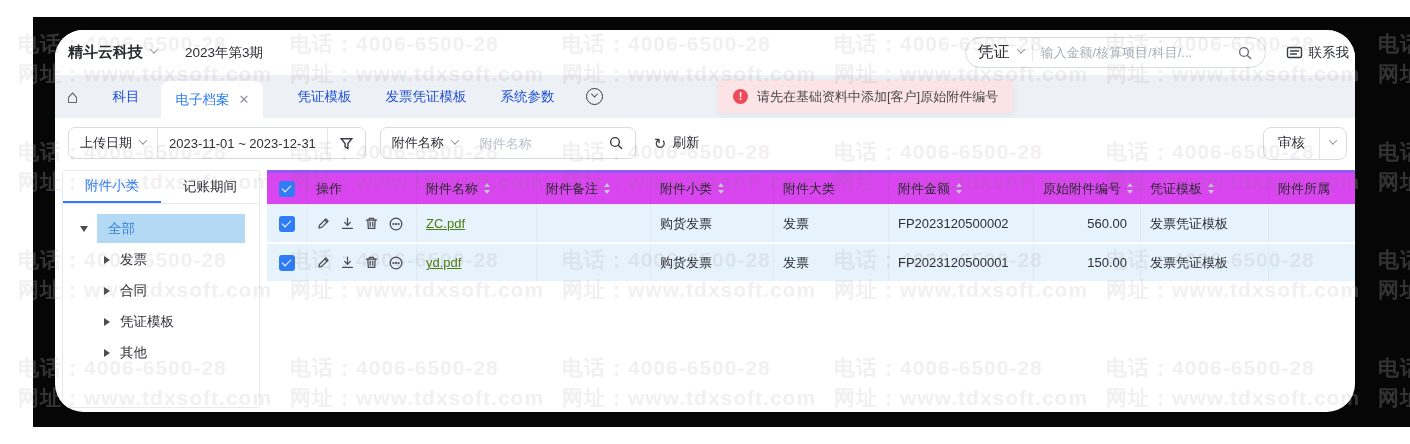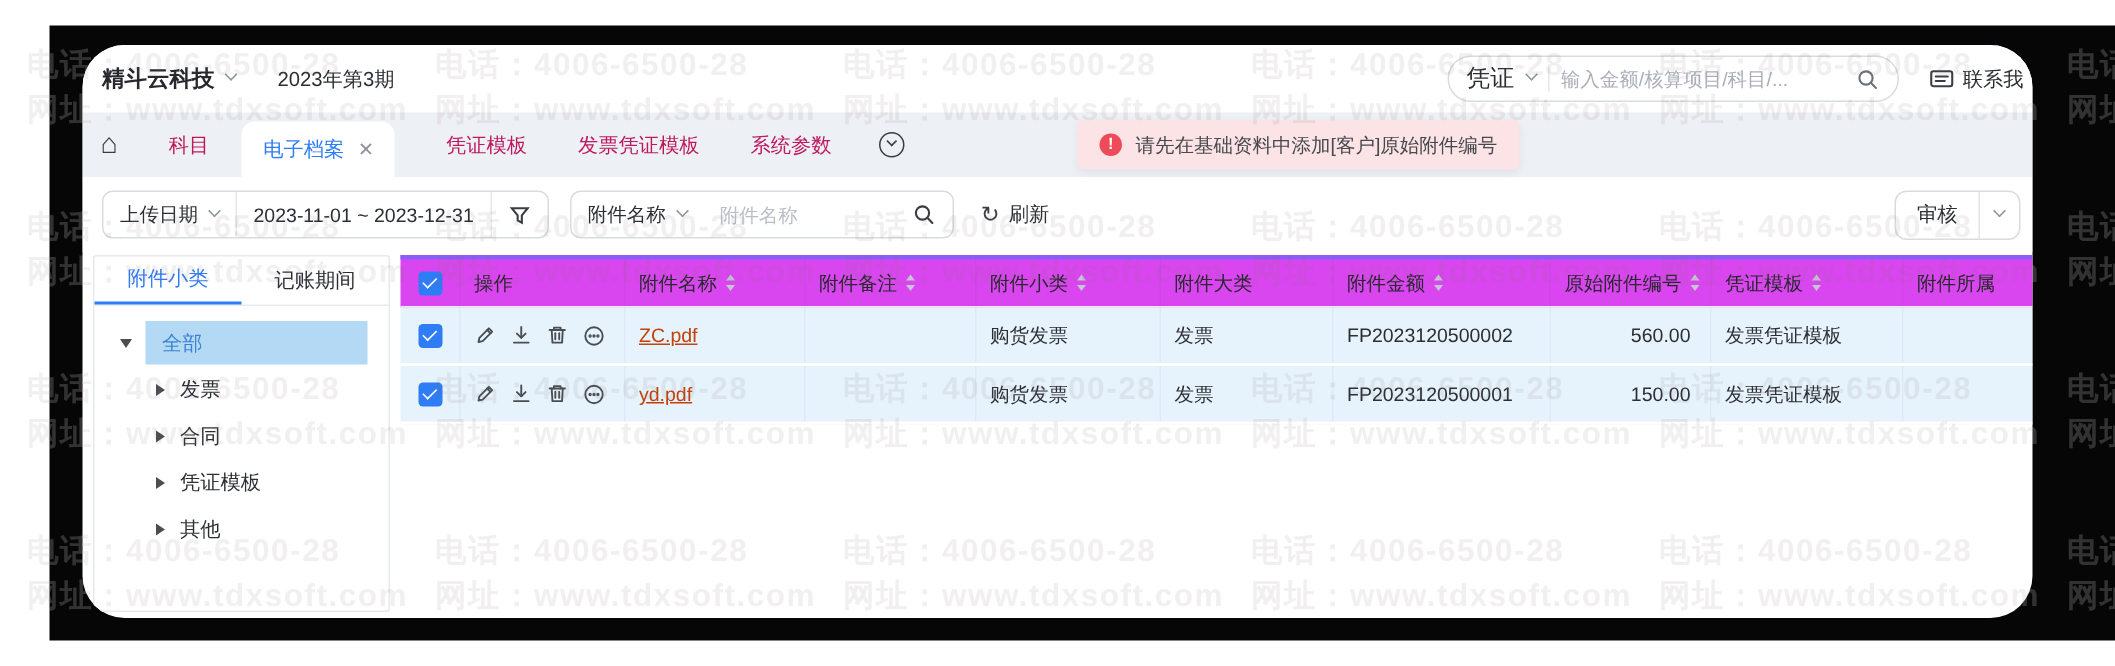--- a/index.html
+++ b/index.html
@@ -32,21 +32,21 @@
                  border-radius:16px; padding:0 12px; gap:8px; background:#fff; }
   .scope { font-size:16px; color:#2b2e33; }
   .pill-input { border:none; outline:none; background:transparent; width:188px; font-size:13px; color:#333;
                 font-family:"Liberation Sans","DejaVu Sans",sans-serif; }
   .pill-input::placeholder { color:#a9aeb8; }
   .contact { display:flex; align-items:center; gap:6px; margin-left:20px; font-size:13.5px; color:#2b2e33; white-space:nowrap; }
 
   
   .tabbar { position:relative; height:43px; background:#edf0f5; display:flex; align-items:center; padding-left:12px; }
   .home-ic { font-size:19px; color:#3a3e44; margin-right:0; line-height:1; }
-  .tab { font-size:13.5px; color:#be185d; margin-left:34px; cursor:default; }
+  .tab { font-size:13.5px; color:#1d4ed8; margin-left:34px; cursor:default; }
   .tab.active { margin-left:22px; align-self:flex-end; height:37px; background:#fff; border-radius:9px 9px 0 0;
                 display:flex; align-items:center; padding:0 14px; color:#2e7cf6; gap:9px; }
   .tab-close { color:#8d939c; font-size:13px; line-height:1; }
   .more-tabs { margin-left:32px; width:17px; height:17px; border:1.2px solid #3a3e44; border-radius:50%;
                display:flex; align-items:center; justify-content:center; }
   .more-tabs .chev { width:5px; height:5px; border-color:#3a3e44; margin-top:-2px; }
 
   
   .alert { position:absolute; left:663px; top:50px; height:33px; z-index:30; background:#fbe3e6;
            border-radius:4px; display:flex; align-items:center; padding:0 15px; gap:9px;
@@ -105,21 +105,21 @@
   .checkbox { position:relative; width:16px; height:16px; background:#2e7cf6; border-radius:3px; }
   .checkbox::after { content:""; position:absolute; left:5.5px; top:2.5px; width:4px; height:8px;
                      border-right:1.7px solid #fff; border-bottom:1.7px solid #fff; transform:rotate(45deg); }
   .sort { display:flex; flex-direction:column; gap:2.5px; }
   .sort i { display:block; width:0; height:0; border-left:3.5px solid transparent; border-right:3.5px solid transparent; }
   .sort .up { border-bottom:4.5px solid #c3c8d1; }
   .sort .dn { border-top:4.5px solid #c3c8d1; }
   .ops { display:flex; align-items:center; gap:9px; }
   .op-ic { display:flex; }
   .op-ic svg { stroke:#4a4d52; stroke-width:1.25; fill:none; stroke-linecap:round; stroke-linejoin:round; }
-  .filelink { color:#c2410c; text-decoration:underline; }
+  .filelink { color:#4d7c0f; text-decoration:underline; }
 
   .ic-svg { stroke:#6b717b; stroke-width:1.4; fill:none; stroke-linecap:round; }
 </style>
 </head>
 <body>
 
 <div class="stage">
   <div class="wm-layer page-wm">
       <div class="wm" style="left: 18px; top: 29px;">
         <div>电话：4006-6500-28</div>

